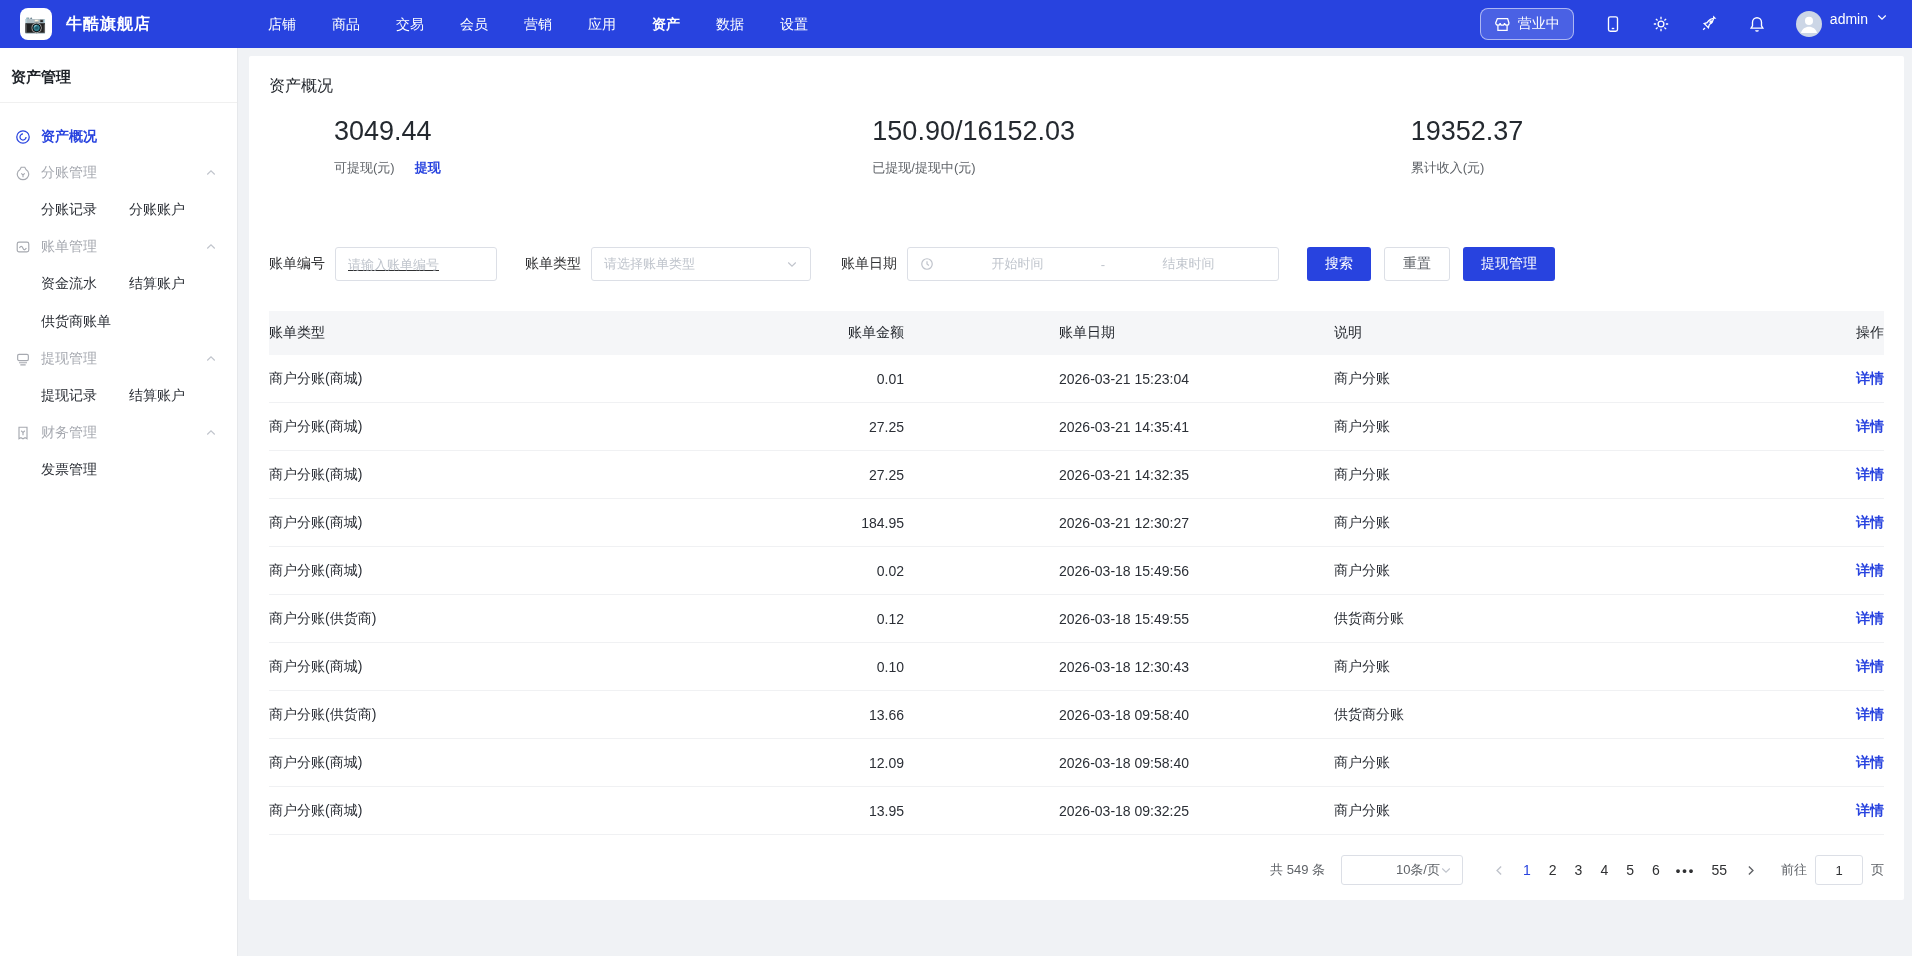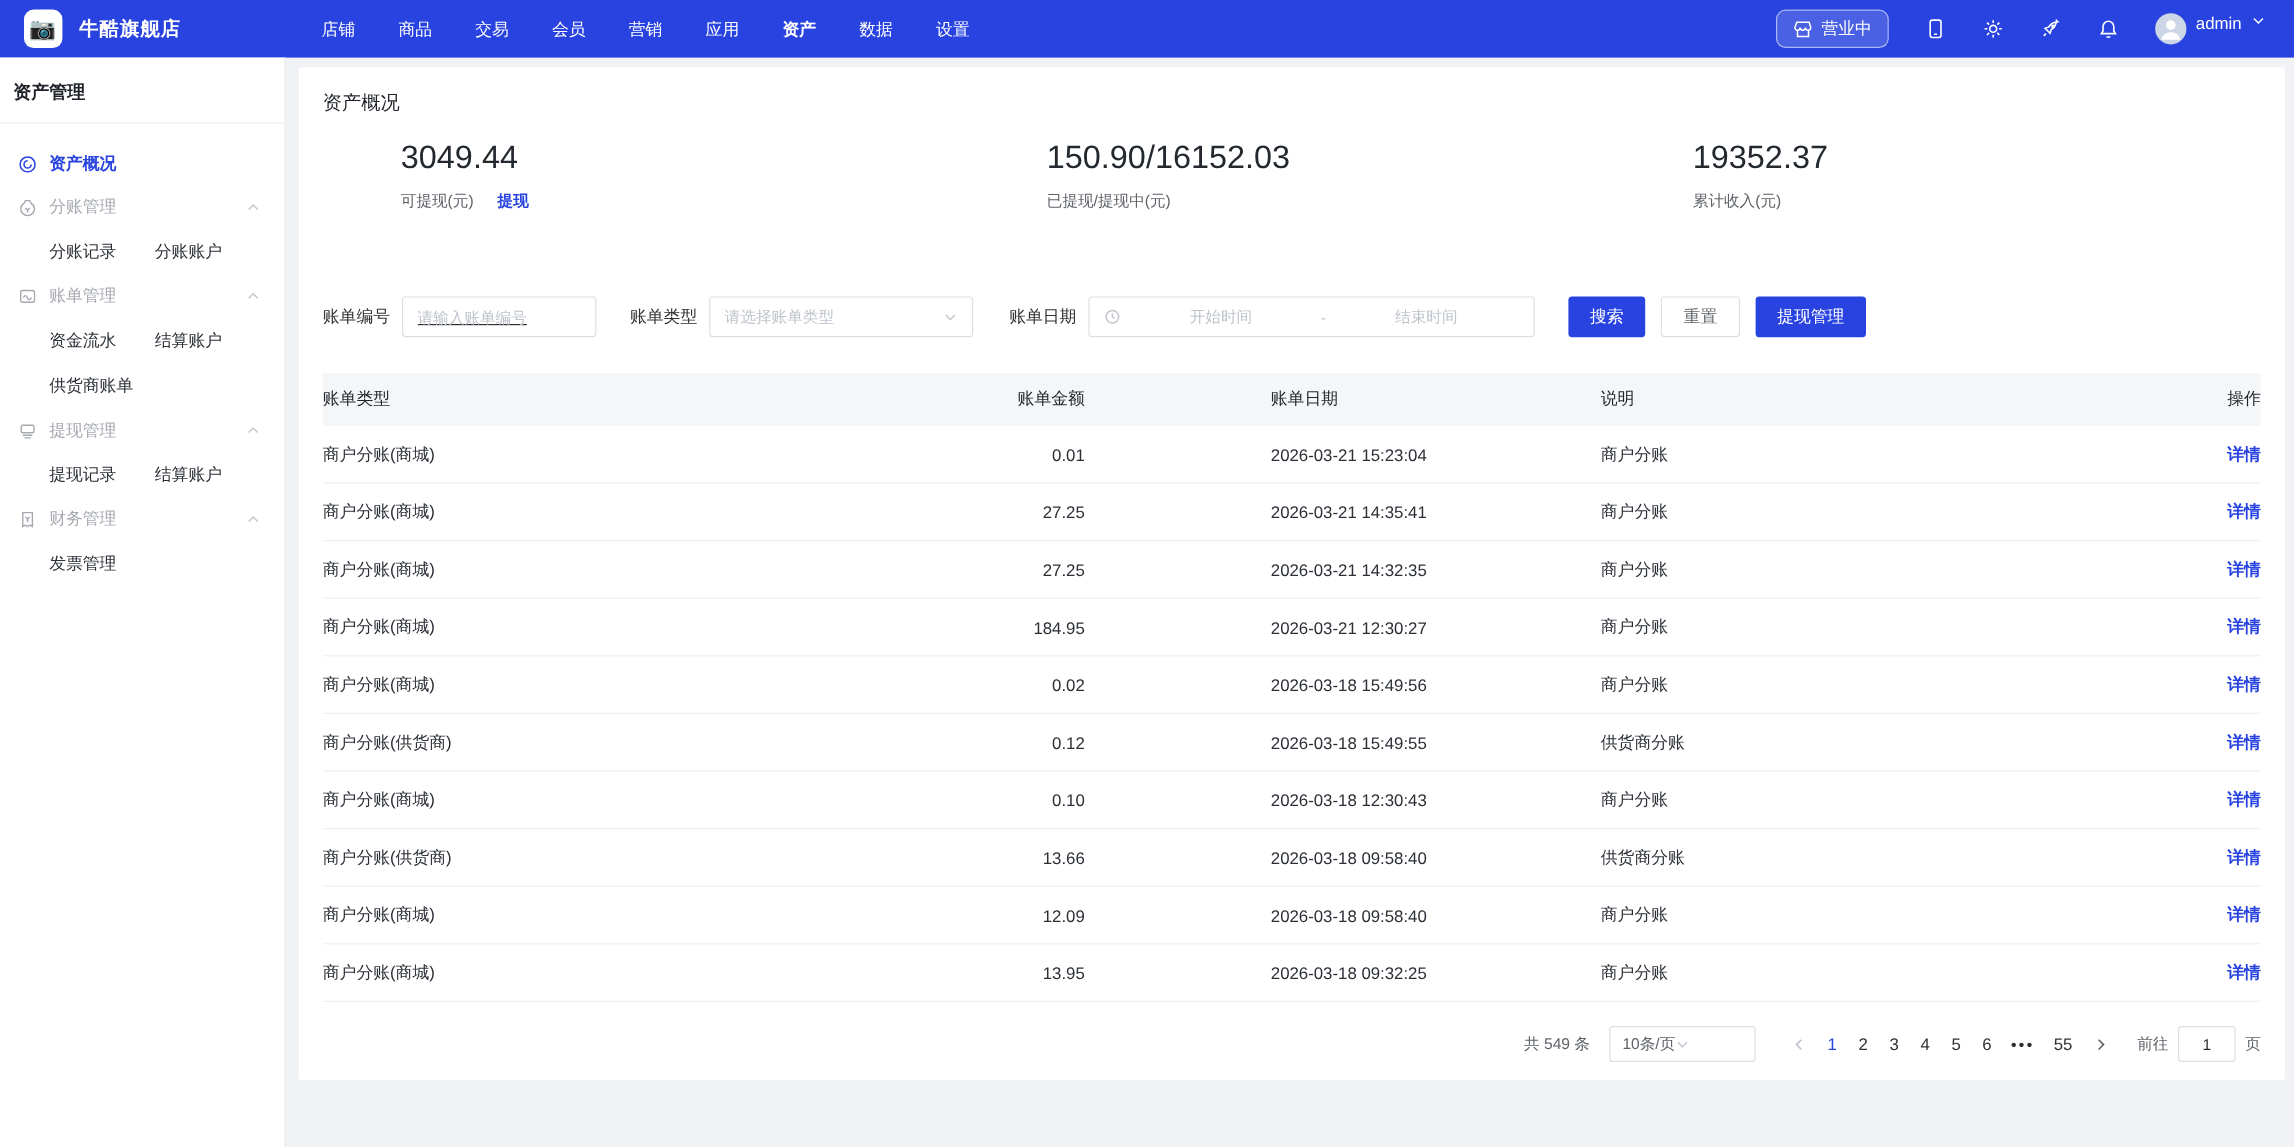--- a/index.html
+++ b/index.html
@@ -76,21 +76,21 @@
     align-items:center; }
   .thead { background:#f5f6f8; height:44px; font-size:14px; color:#1f2329; }
   .trow { height:48px; border-bottom:1px solid #f0f1f3; font-size:14px; color:#2b2f36; }
   .cell-r { text-align:right; }
   .detail-link { color:#2843df; font-weight:bold; cursor:pointer; }
 
   
   .pager { margin-top:20px; display:flex; justify-content:flex-end; align-items:center;
     font-size:13px; color:#5f6368; }
   .pager .total { margin-right:16px; }
-  .size-select { width:122px; height:30px; padding:0 10px; justify-content:flex-start;
+  .size-select { width:122px; height:30px; padding:0 10px; justify-content:flex-end;
     color:#5f6368; cursor:pointer; margin-right:22px; }
   .page-arrow { display:flex; align-items:center; margin:0 8px; cursor:pointer; }
   .page-num { font-size:14px; color:#303133; margin:0 9px; cursor:pointer; font-weight:500; }
   .page-num.active { color:#2843df; }
   .ellipsis { color:#303133; margin:0 7px; letter-spacing:2px; font-weight:bold; }
   .goto { display:flex; align-items:center; gap:8px; margin-left:16px; }
   .goto-input { width:48px; height:30px; border:1px solid #dcdfe6; border-radius:3px;
     text-align:center; font-size:13px; color:#303133; outline:none; font-family:inherit; }
 
   svg { display:block; }

